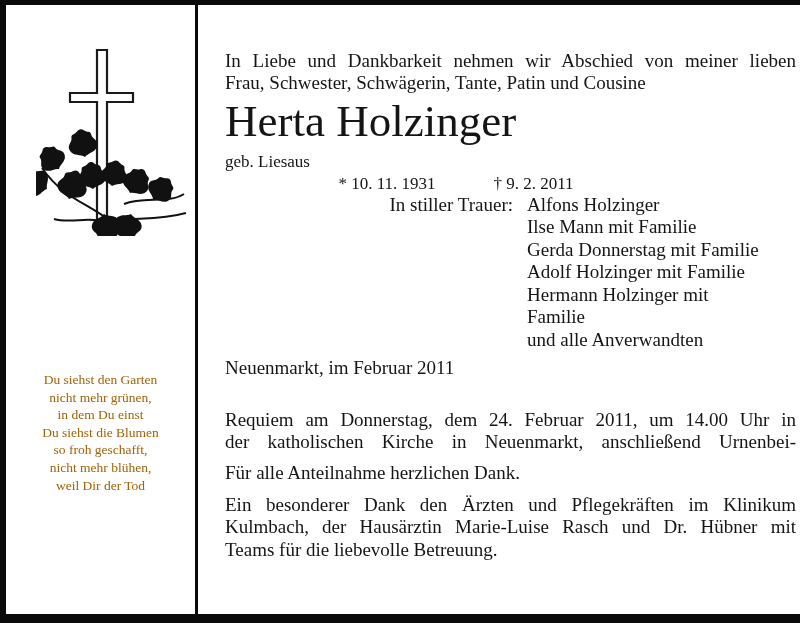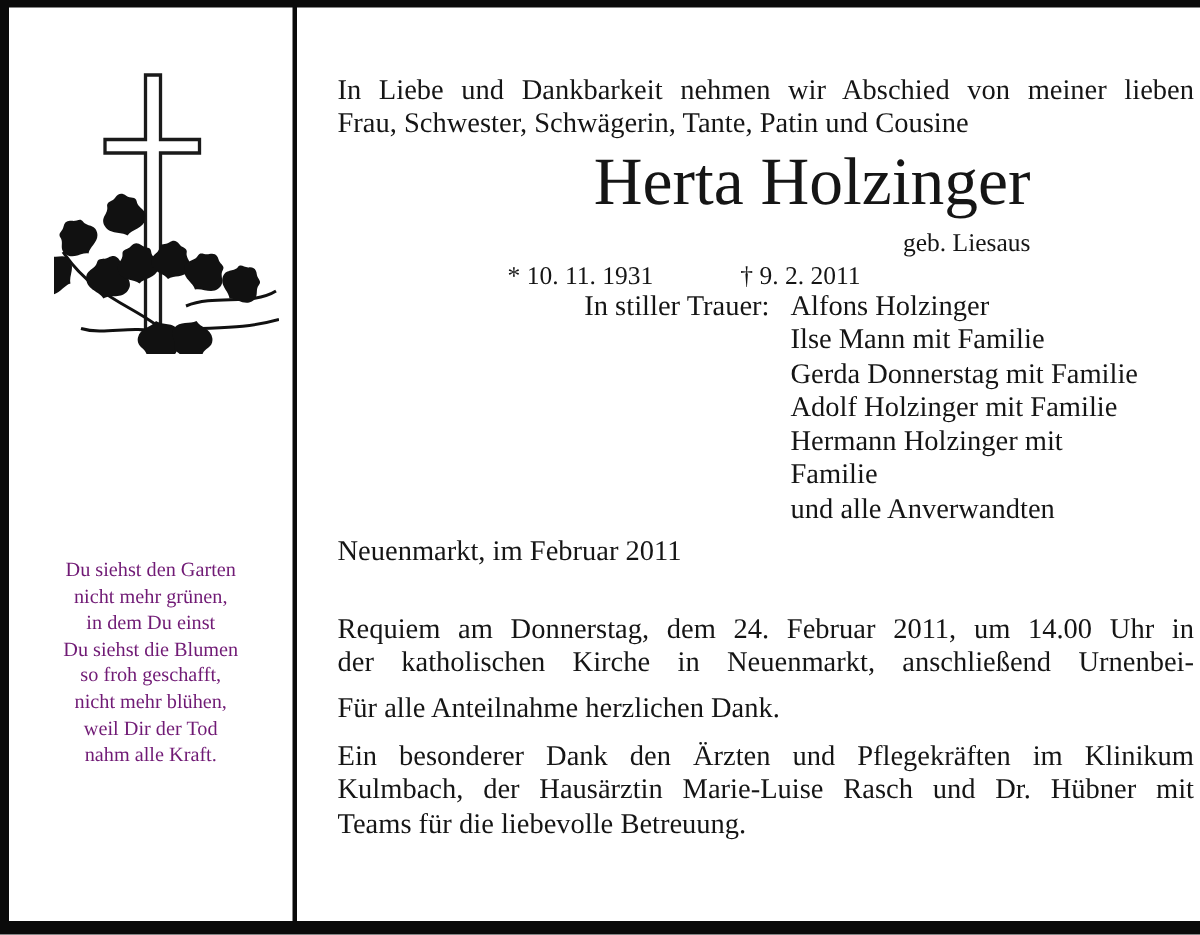--- a/index.html
+++ b/index.html
@@ -10,27 +10,27 @@
     color:#151515;
   }
   .panel{position:absolute;top:5px;height:609px;background:#ffffff;}
   .panel-left{left:6px;width:189px;}
   .panel-main{left:198px;width:618px;}
 
   
   .cross-art{position:absolute;left:30px;top:41px;width:150px;height:190px;}
   .poem{
     position:absolute;left:0;top:366px;width:189px;
-    text-align:center;font-size:13.5px;line-height:17.6px;color:#701a75;
+    text-align:center;font-size:13.5px;line-height:17.6px;color:#a16207;
   }
 
   
   .content{padding:45px 20px 0 27px;font-size:19px;line-height:22.4px;}
   .jline{text-align:justify;text-align-last:justify;}
-  .name-block{width:462px;text-align:right;font-family:Liberation Serif, serif;}
+  .name-block{width:462px;text-align:left;font-family:Liberation Serif, serif;}
   .deceased-name{font-size:45px;line-height:50px;margin-top:1px;white-space:nowrap;}
   .birth-name{font-size:17px;line-height:20px;margin-top:6px;}
   .dates{font-size:17px;line-height:20px;margin-top:2px;display:flex;justify-content:center;gap:58px;}
   .mourners{display:flex;margin-top:0;}
   .mourners-label{width:288px;text-align:right;flex:none;}
   .mourners-list{margin-left:14px;line-height:22.5px;}
   .city{margin-top:6px;}
   .p-requiem{margin-top:29px;}
   .p-thanks1{margin-top:8px;}
   .p-thanks2{margin-top:10px;}
@@ -85,21 +85,20 @@
   </svg>
 
   <div class="poem">
     <div>Du siehst den Garten</div>
     <div>nicht mehr grünen,</div>
     <div>in dem Du einst</div>
     <div>Du siehst die Blumen</div>
     <div>so froh geschafft,</div>
     <div>nicht mehr blühen,</div>
     <div>weil Dir der Tod</div>
-    <div>nahm alle Kraft.</div>
   </div>
 </div>
 
 <div class="panel panel-main">
   <div class="content">
 
     <div class="p-intro">
       <div class="jline">In Liebe und Dankbarkeit nehmen wir Abschied von meiner lieben</div>
       <div>Frau, Schwester, Schwägerin, Tante, Patin und Cousine</div>
     </div>

